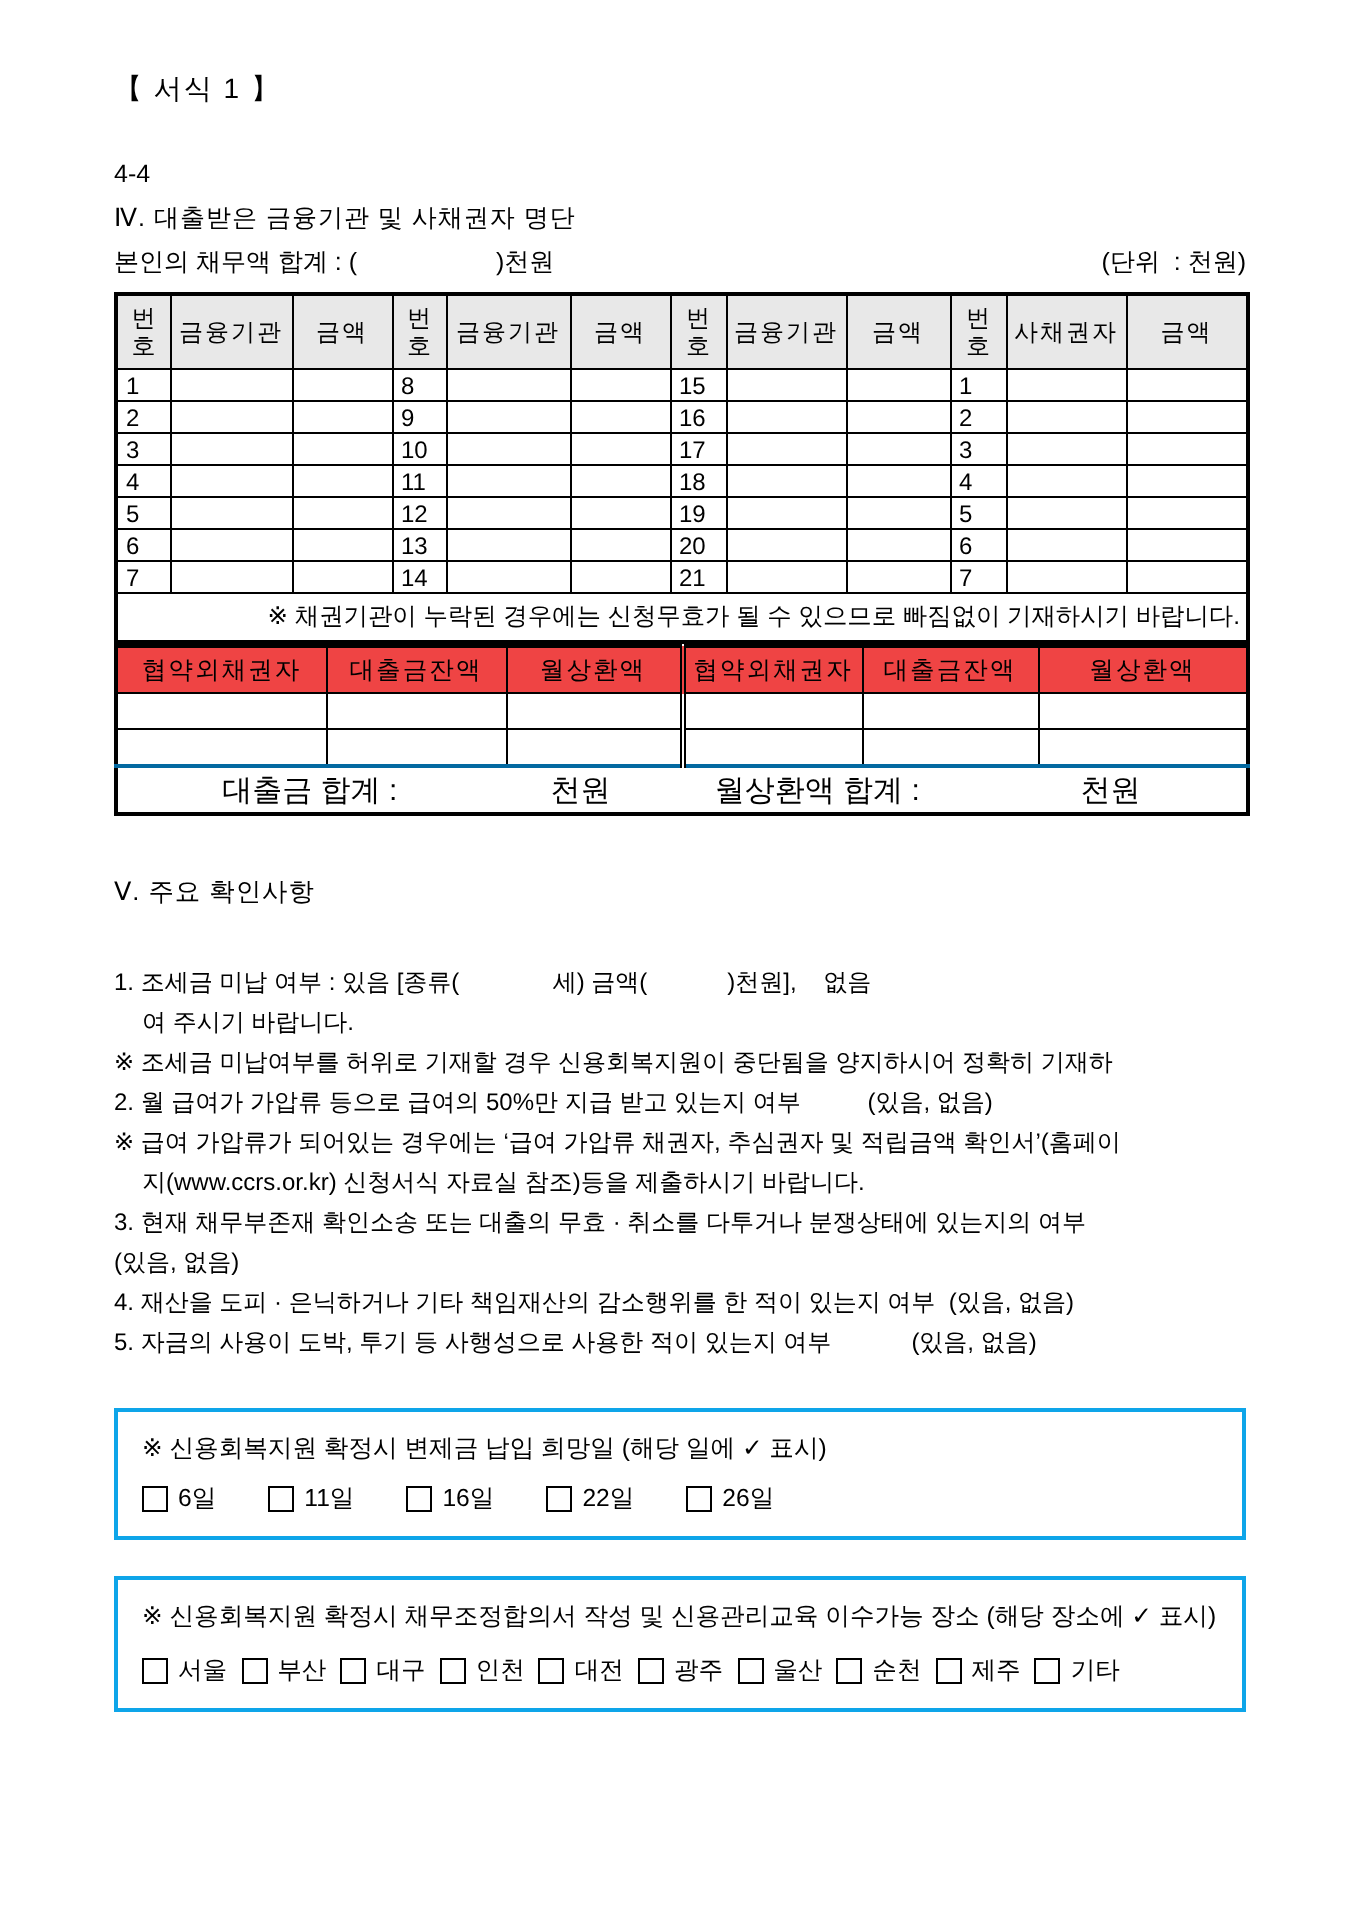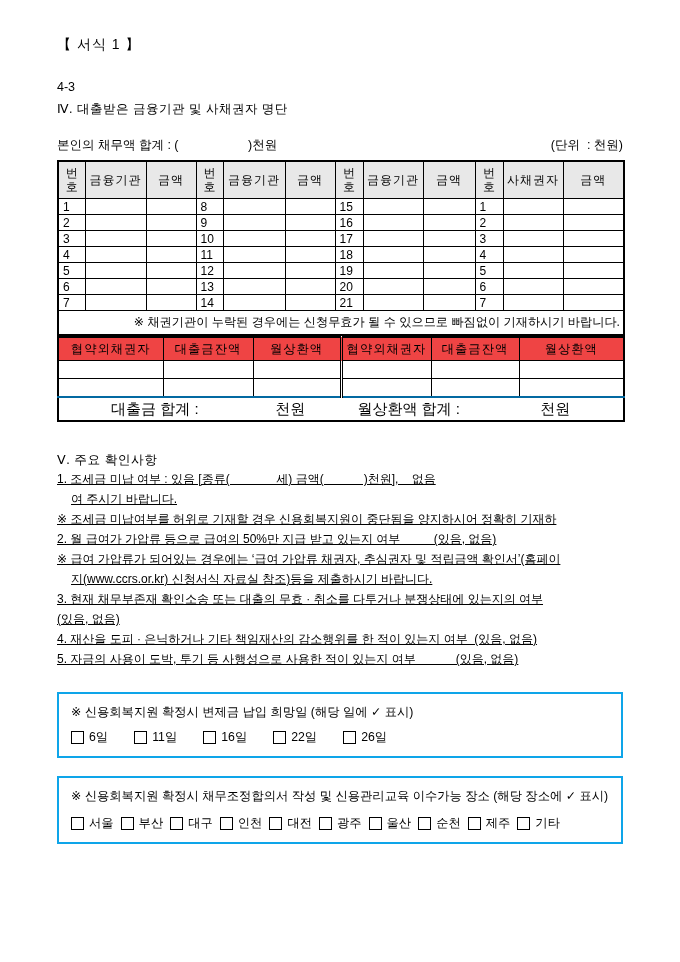--- a/index.html
+++ b/index.html
@@ -4,21 +4,21 @@
 <style>
   html,body{margin:0;padding:0;background:#fff;}
   .page{
     position:relative;width:680px;height:962px;background:#ffffff;color:#000;
     font-family:"Liberation Sans","DejaVu Sans",sans-serif;
     box-sizing:border-box;padding:36px 57px 0 57px;overflow:hidden;
   }
   .form-tag{font-size:14px;letter-spacing:1px;}
   .page-num{margin-top:26px;font-size:12.5px;}
   .sec4-title{margin-top:7px;font-size:12.5px;letter-spacing:.5px;}
-  .debt-line{margin-top:19px;display:flex;justify-content:space-between;font-size:12.5px;white-space:pre;}
+  .debt-line{margin-top:5px;display:flex;justify-content:space-between;font-size:12.5px;white-space:pre;}
 
   table{border-collapse:collapse;table-layout:fixed;width:566px;}
   .loan{margin-top:6px;border:2px solid #000;}
   .loan th,.loan td{border:1px solid #000;font-weight:normal;}
   .loan thead th{background:#e8e8e8;font-size:12px;height:36px;padding:0;letter-spacing:1px;}
   .loan th.vert{white-space:pre-line;line-height:1.2;letter-spacing:0;}
   .loan tbody td{height:15px;font-size:12px;padding:0 2px;}
   .loan td.num{text-align:left;padding-left:4px;}
   .loan td.note{font-size:12.2px;text-align:right;padding:3px 3px;height:auto;white-space:nowrap;}
 
@@ -27,40 +27,40 @@
   .committee thead th{background:#ef4444;font-size:12.3px;height:20px;letter-spacing:1px;}
   .committee tbody td{height:15px;}
   .committee .dbl{border-left:3px double #000;}
   .committee tr.totals td{border-top:2px solid #0369a1;height:22px;font-size:15px;padding:0;}
   .totals-grid{display:grid;grid-template-columns:34% 14% 28% 24%;align-items:center;}
   .totals-grid span{text-align:center;white-space:pre;}
 
   .bold-note{margin-top:13px;padding-left:10px;font-size:12.3px;}
   .sec5-title{margin-top:30px;font-size:12.7px;letter-spacing:.5px;}
 
-  .checklist{font-size:12px;text-decoration:underline;}
+  .checklist{margin-top:26px;font-size:12px;}
   .checklist .line{white-space:pre-wrap;line-height:20px;min-height:20px;}
   .checklist .cont{padding-left:14px;}
 
   .box{margin-top:23px;border:2px solid #0ea5e9;padding:9px 10px 10px 12px;font-size:12.3px;}
   .box2{margin-top:18px;}
   .box-title{line-height:19px;}
   .opts{display:flex;align-items:center;margin-top:7px;flex-wrap:wrap;}
   .opts-wide{gap:26px;align-items:flex-end;}
   .opts-tight{gap:7px;margin-top:9px;}
   .opt{display:inline-flex;align-items:center;white-space:nowrap;}
   .cb{width:11px;height:11px;border:1.5px solid #000;display:inline-block;margin-right:5px;flex:none;background:#fff;}
 </style>
 </head>
 <body>
 
 <div class="page">
 
   <div class="form-tag">【 서식 1 】</div>
-  <div class="page-num">4-3</div>
+  <div class="page-num">4-4</div>
   <div class="sec4-title">Ⅳ. 대출받은 금융기관 및 사채권자 명단</div>
 
   <div class="debt-line">
     <span>본인의 채무액 합계 : (                    )천원</span>
     <span>(단위  : 천원)</span>
   </div>
 
   <table class="loan">
     <colgroup>
       <col style="width:27px">

